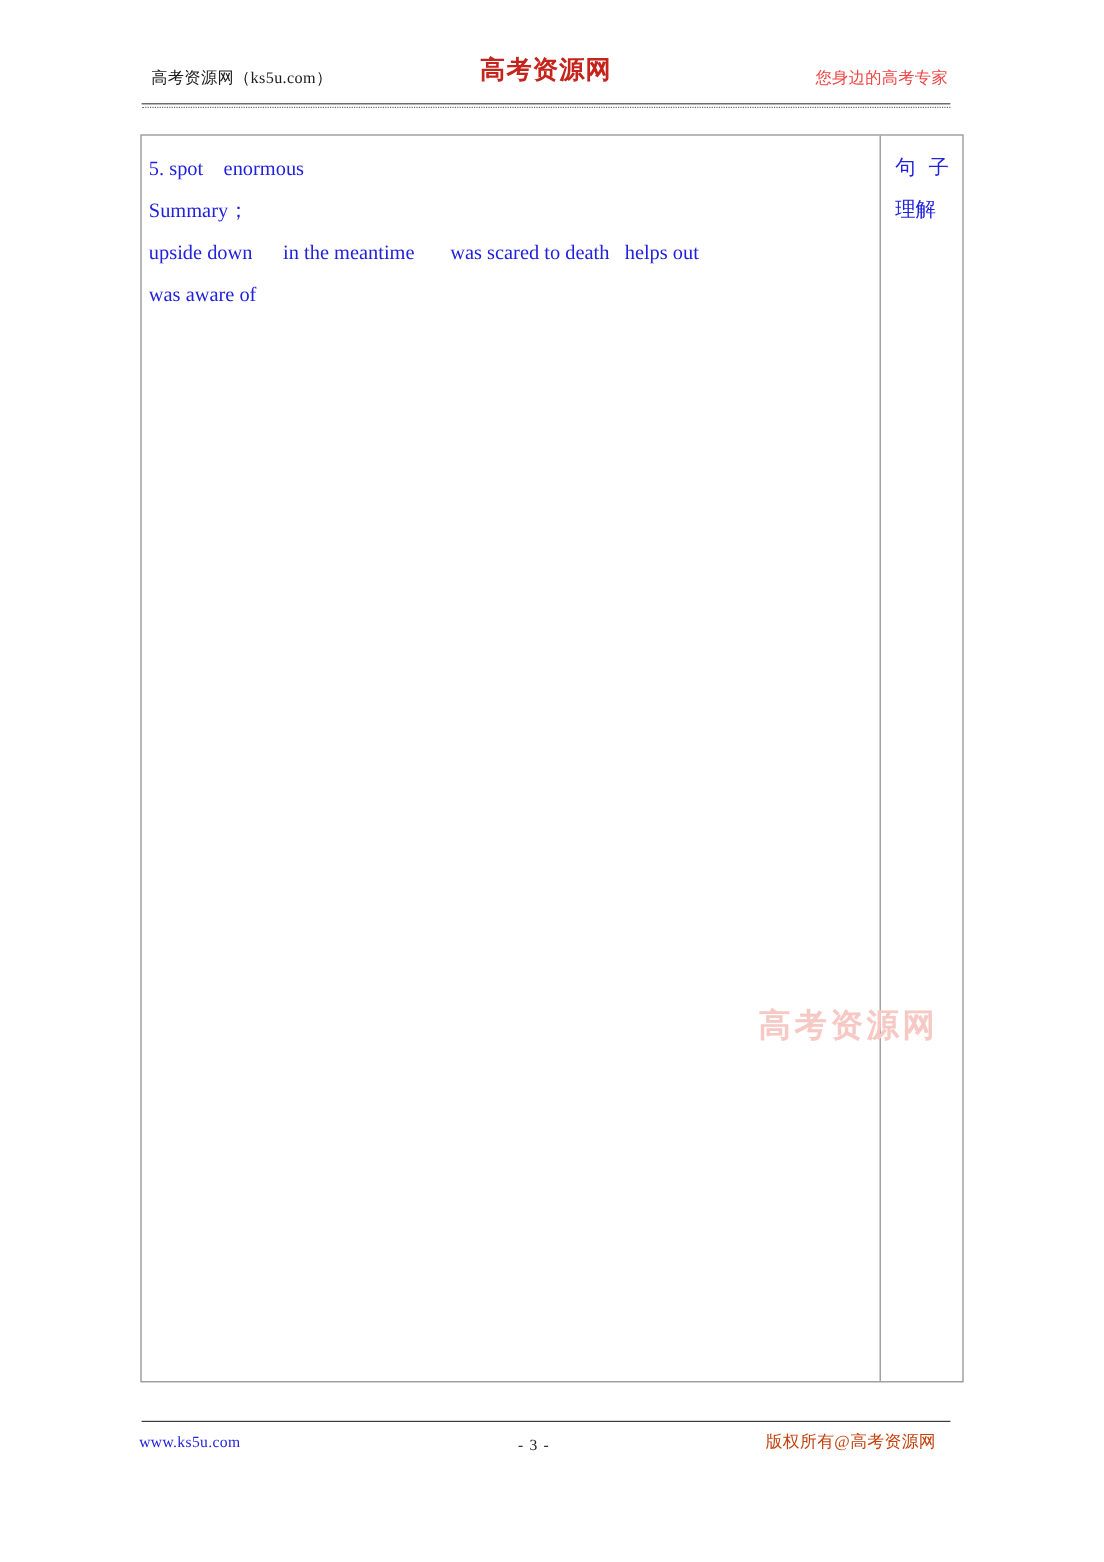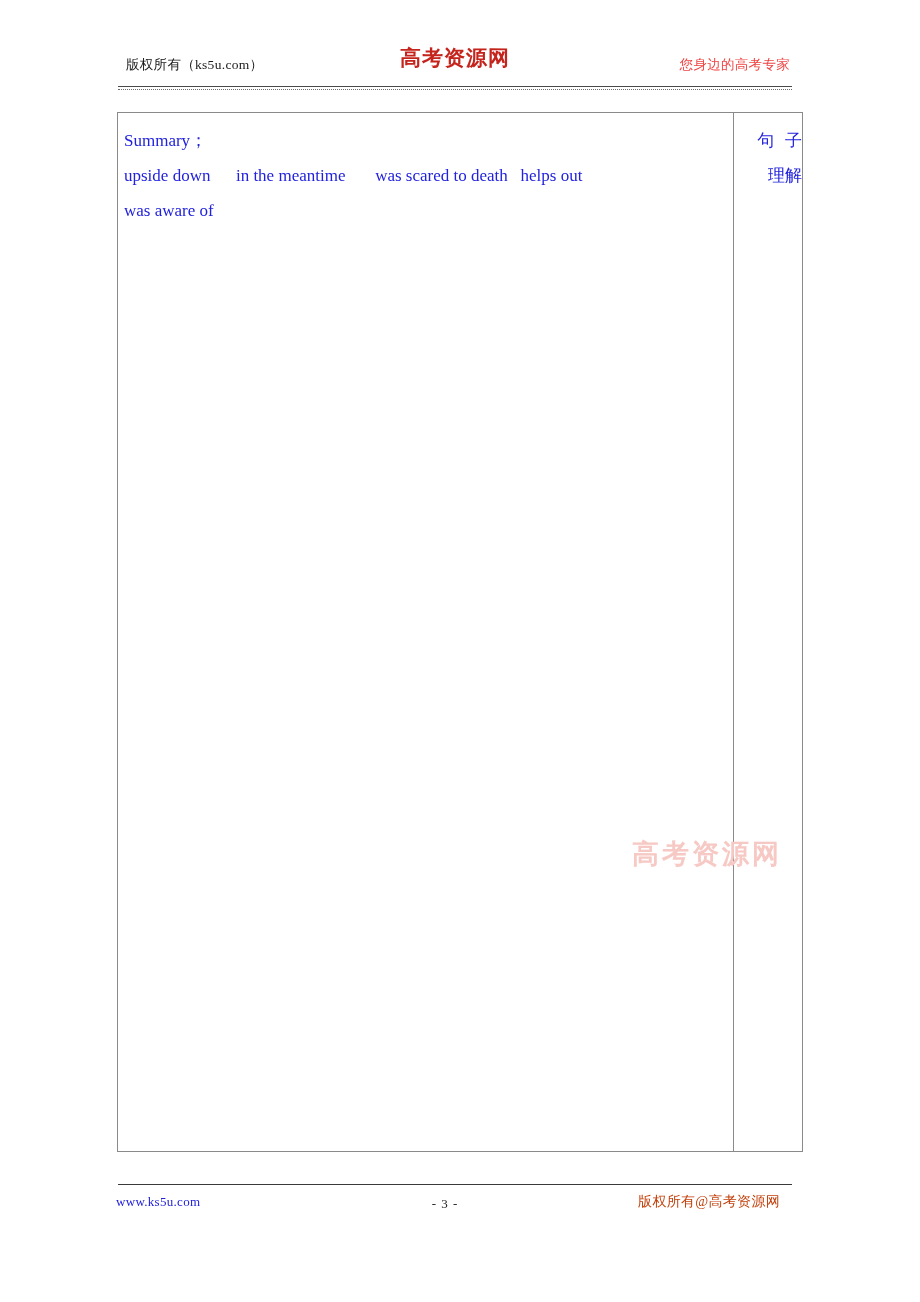--- a/index.html
+++ b/index.html
@@ -112,21 +112,20 @@
     font-size: 17px;
     line-height: 35px;
     white-space: pre;
   }
   .side-line {
     color: #2222dd;
     font-family: "DejaVu Sans", "Liberation Sans", sans-serif;
     font-size: 17px;
     line-height: 35px;
     white-space: pre;
-    text-align: right;
   }
 
   
   .watermark {
     position: absolute;
     left: 632px;
     top: 836px;
     font-family: "DejaVu Serif", "Liberation Serif", serif;
     font-size: 27px;
     font-weight: bold;
@@ -184,30 +183,31 @@
     white-space: nowrap;
     letter-spacing: 0.3px;
   }
 </style>
 </head>
 <body>
 
 <div class="page">
 
   <div class="page-header">
-    <div class="hdr-left">版权所有（ks5u.com）</div>
+    <div class="hdr-left">高考资源网（ks5u.com）</div>
     <div class="hdr-center">高考资源网</div>
     <div class="hdr-right">您身边的高考专家</div>
   </div>
   <div class="hdr-rule"></div>
   <div class="hdr-rule-2"></div>
 
   <div class="content-table">
 
     <div class="col-main">
+      <div class="line">5. spot    enormous</div>
       <div class="line">Summary；</div>
       <div class="line">upside down      in the meantime       was scared to death   helps out</div>
       <div class="line">was aware of</div>
     </div>
 
     <div class="col-side">
       <div class="side-line">句  子</div>
       <div class="side-line">理解</div>
     </div>
 

